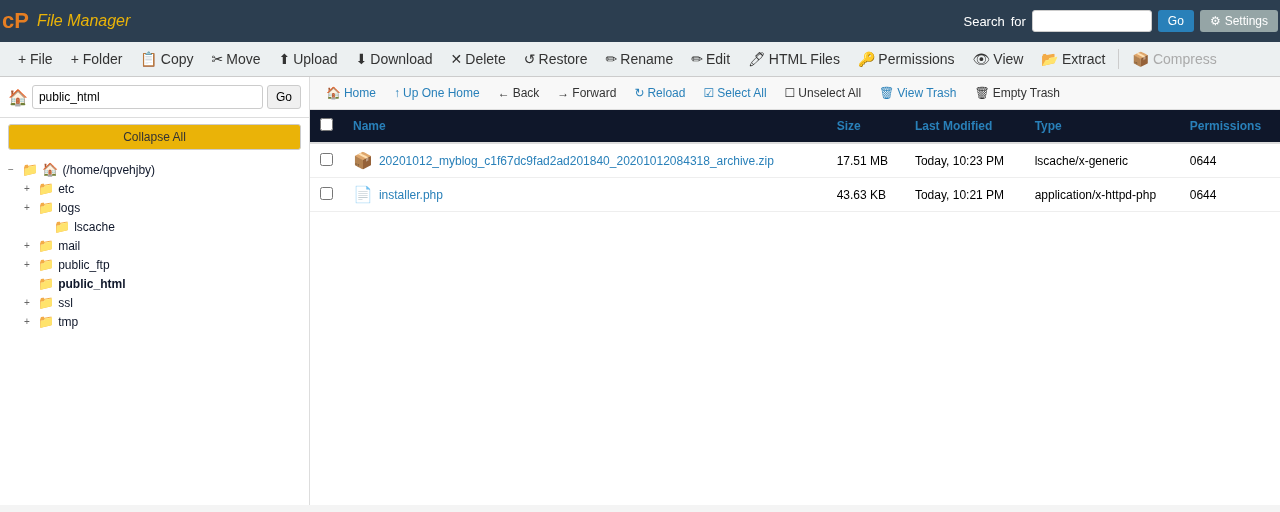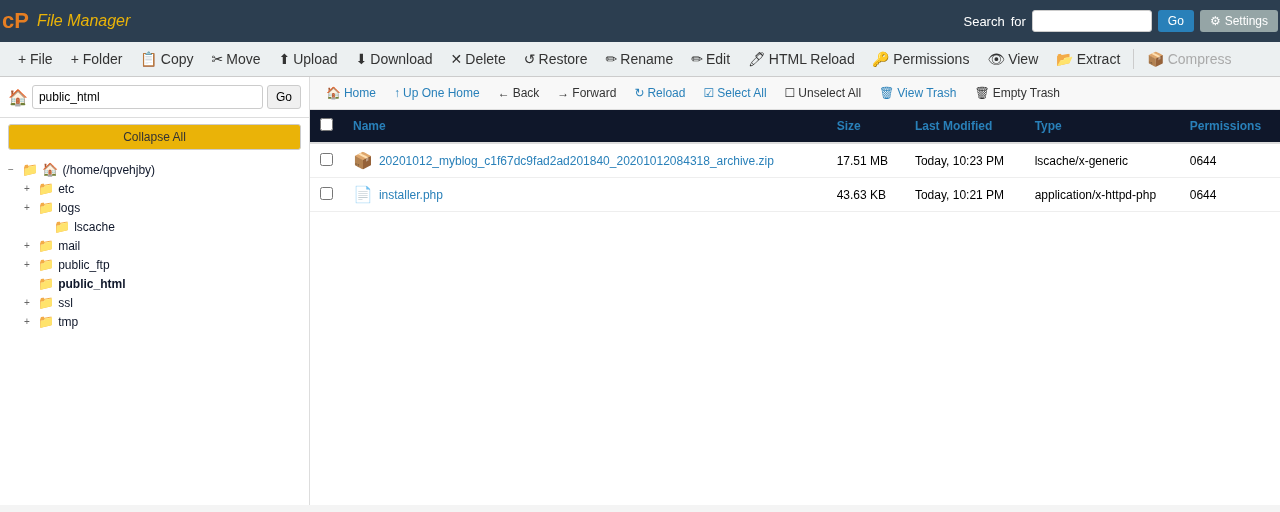--- a/index.html
+++ b/index.html
@@ -259,21 +259,21 @@
   <button class="toolbar-btn">+ File</button>
   <button class="toolbar-btn">+ Folder</button>
   <button class="toolbar-btn">📋 <span>Copy</span></button>
   <button class="toolbar-btn">✂ <span>Move</span></button>
   <button class="toolbar-btn">⬆ <span>Upload</span></button>
   <button class="toolbar-btn">⬇ <span>Download</span></button>
   <button class="toolbar-btn">✕ <span>Delete</span></button>
   <button class="toolbar-btn">↺ <span>Restore</span></button>
   <button class="toolbar-btn">✏ <span>Rename</span></button>
   <button class="toolbar-btn">✏ <span>Edit</span></button>
-  <button class="toolbar-btn">🖊 <span>HTML Reload</span></button>
+  <button class="toolbar-btn">🖊 <span>HTML Files</span></button>
   <button class="toolbar-btn">🔑 <span>Permissions</span></button>
   <button class="toolbar-btn">👁 <span>View</span></button>
   <button class="toolbar-btn">📂 <span>Extract</span></button>
   <div class="toolbar-divider"></div>
   <button class="toolbar-btn disabled">📦 <span>Compress</span></button>
 </div>
 
 <div class="main-layout">
 
   <div class="sidebar">

